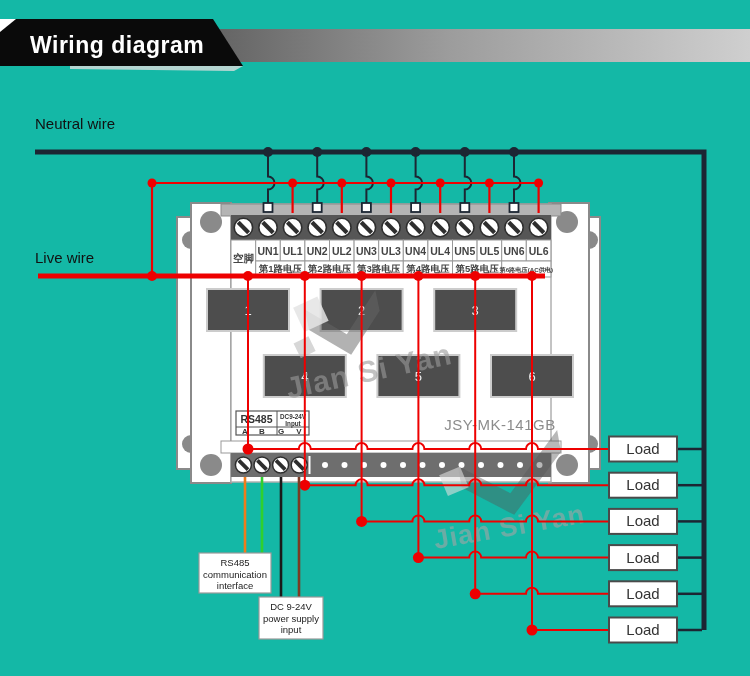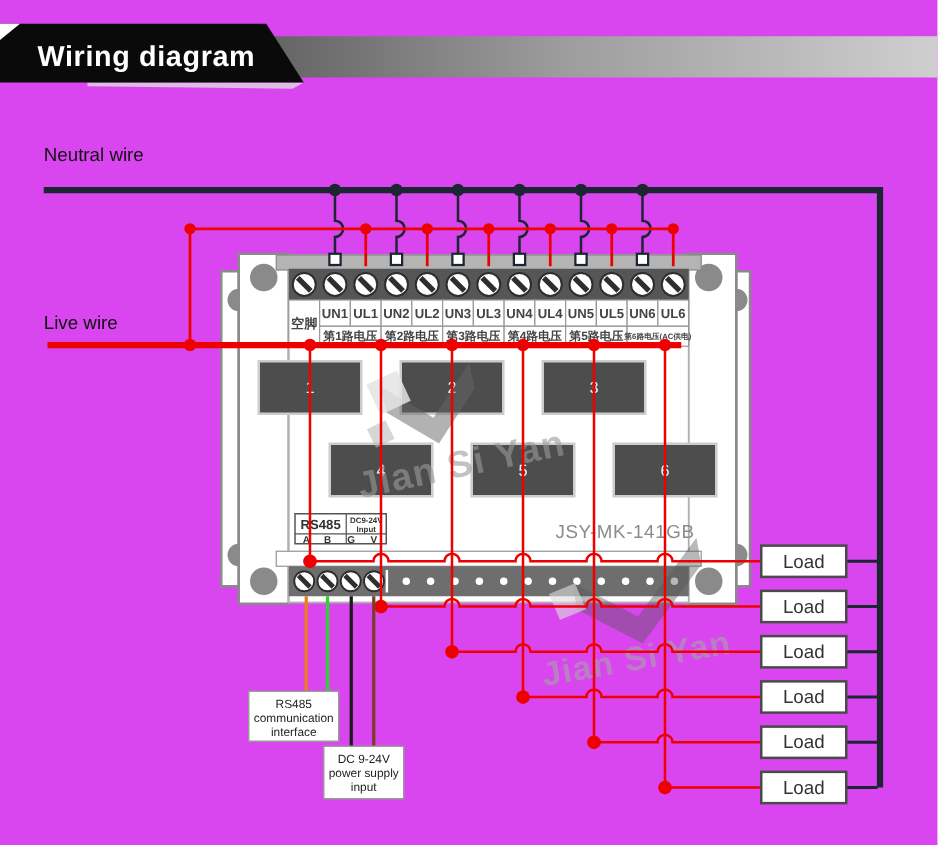--- a/index.html
+++ b/index.html
@@ -1,16 +1,16 @@
 <!DOCTYPE html>
 <html><head>
 <meta charset="utf-8">
 <style>
   html,body{margin:0;padding:0;background:#fff;}
-  .stage{position:relative;width:750px;height:676px;background:#d946ef;overflow:hidden;}
+  .stage{position:relative;width:750px;height:676px;background:#14b8a6;overflow:hidden;}
   svg{display:block;}
   text{font-family:"Liberation Sans","DejaVu Sans",sans-serif;}
   .title-txt{font-size:23px;font-weight:600;fill:#ffffff;letter-spacing:.5px;}
   .wire-lbl{font-size:15px;fill:#111;}
   .term-lbl{font-size:10.5px;font-weight:600;fill:#444;}
   .chan-lbl{font-size:9.5px;font-weight:600;fill:#444;}
   .chan-lbl-sm{font-size:6.2px;font-weight:600;fill:#444;}
   .blk-num{font-size:13px;fill:#f2f2f2;}
   .model-txt{font-size:15px;fill:#8c8c8c;letter-spacing:.5px;}
   .port-txt{font-size:10.5px;fill:#333;font-weight:600;}

